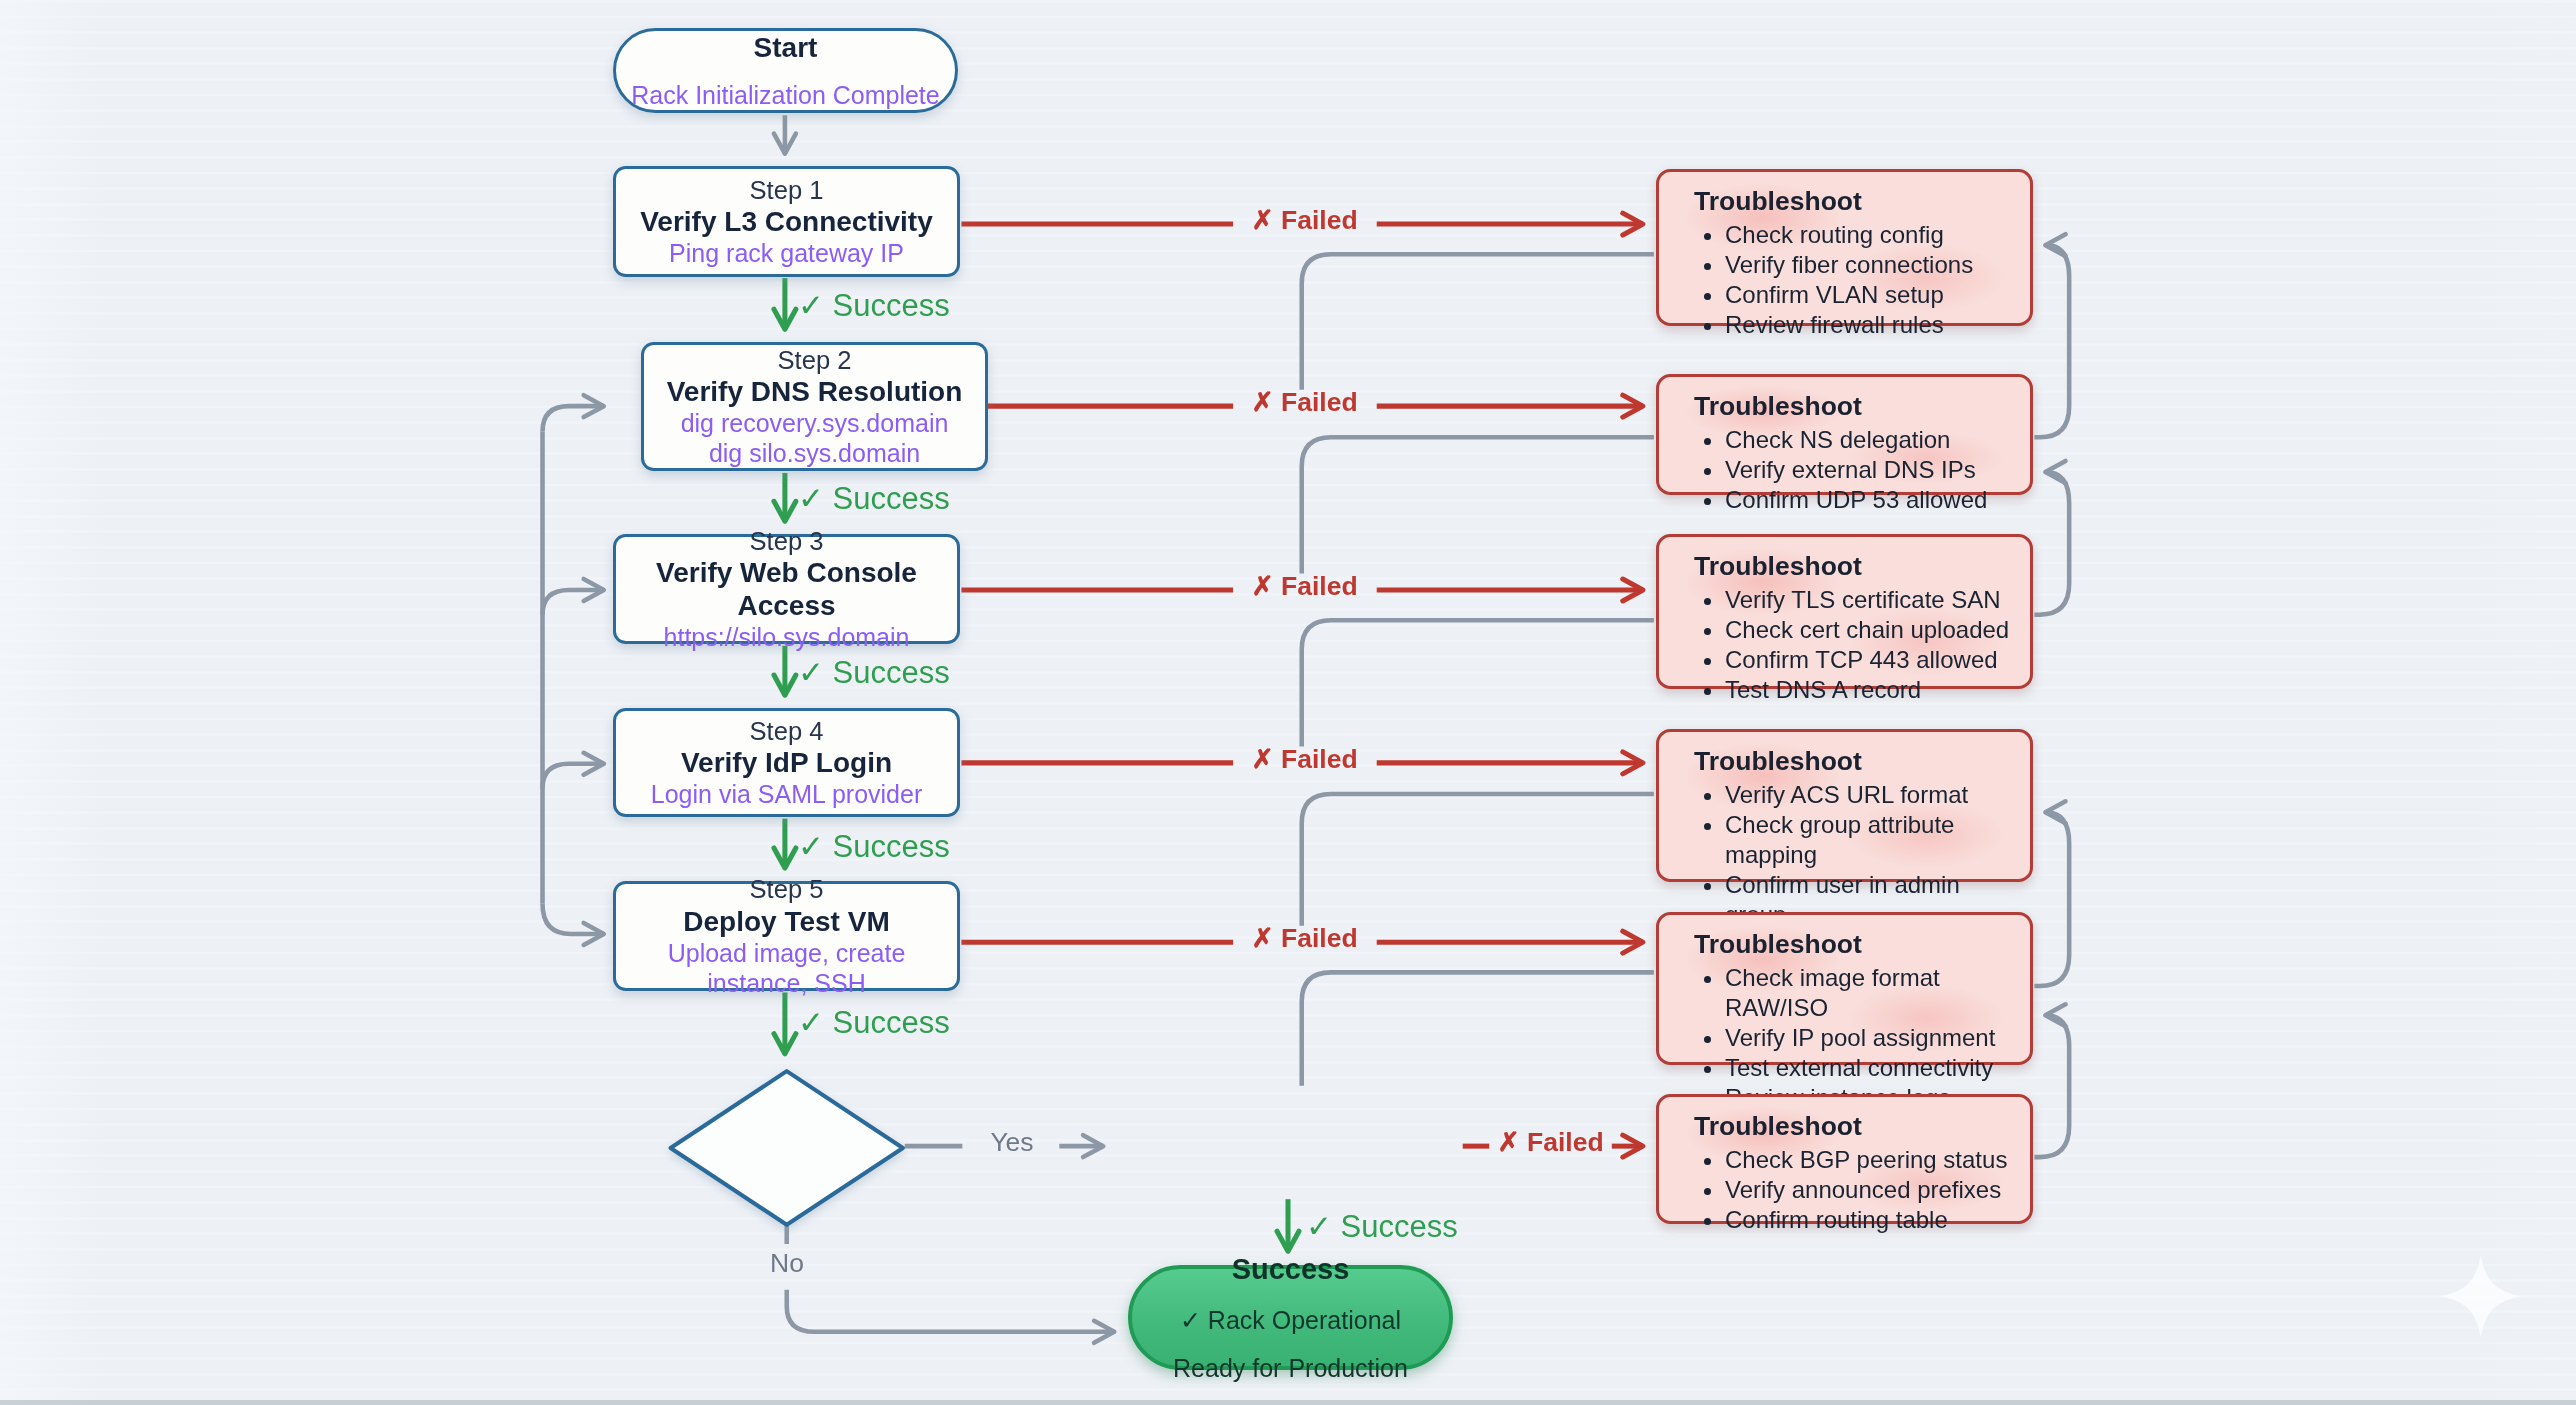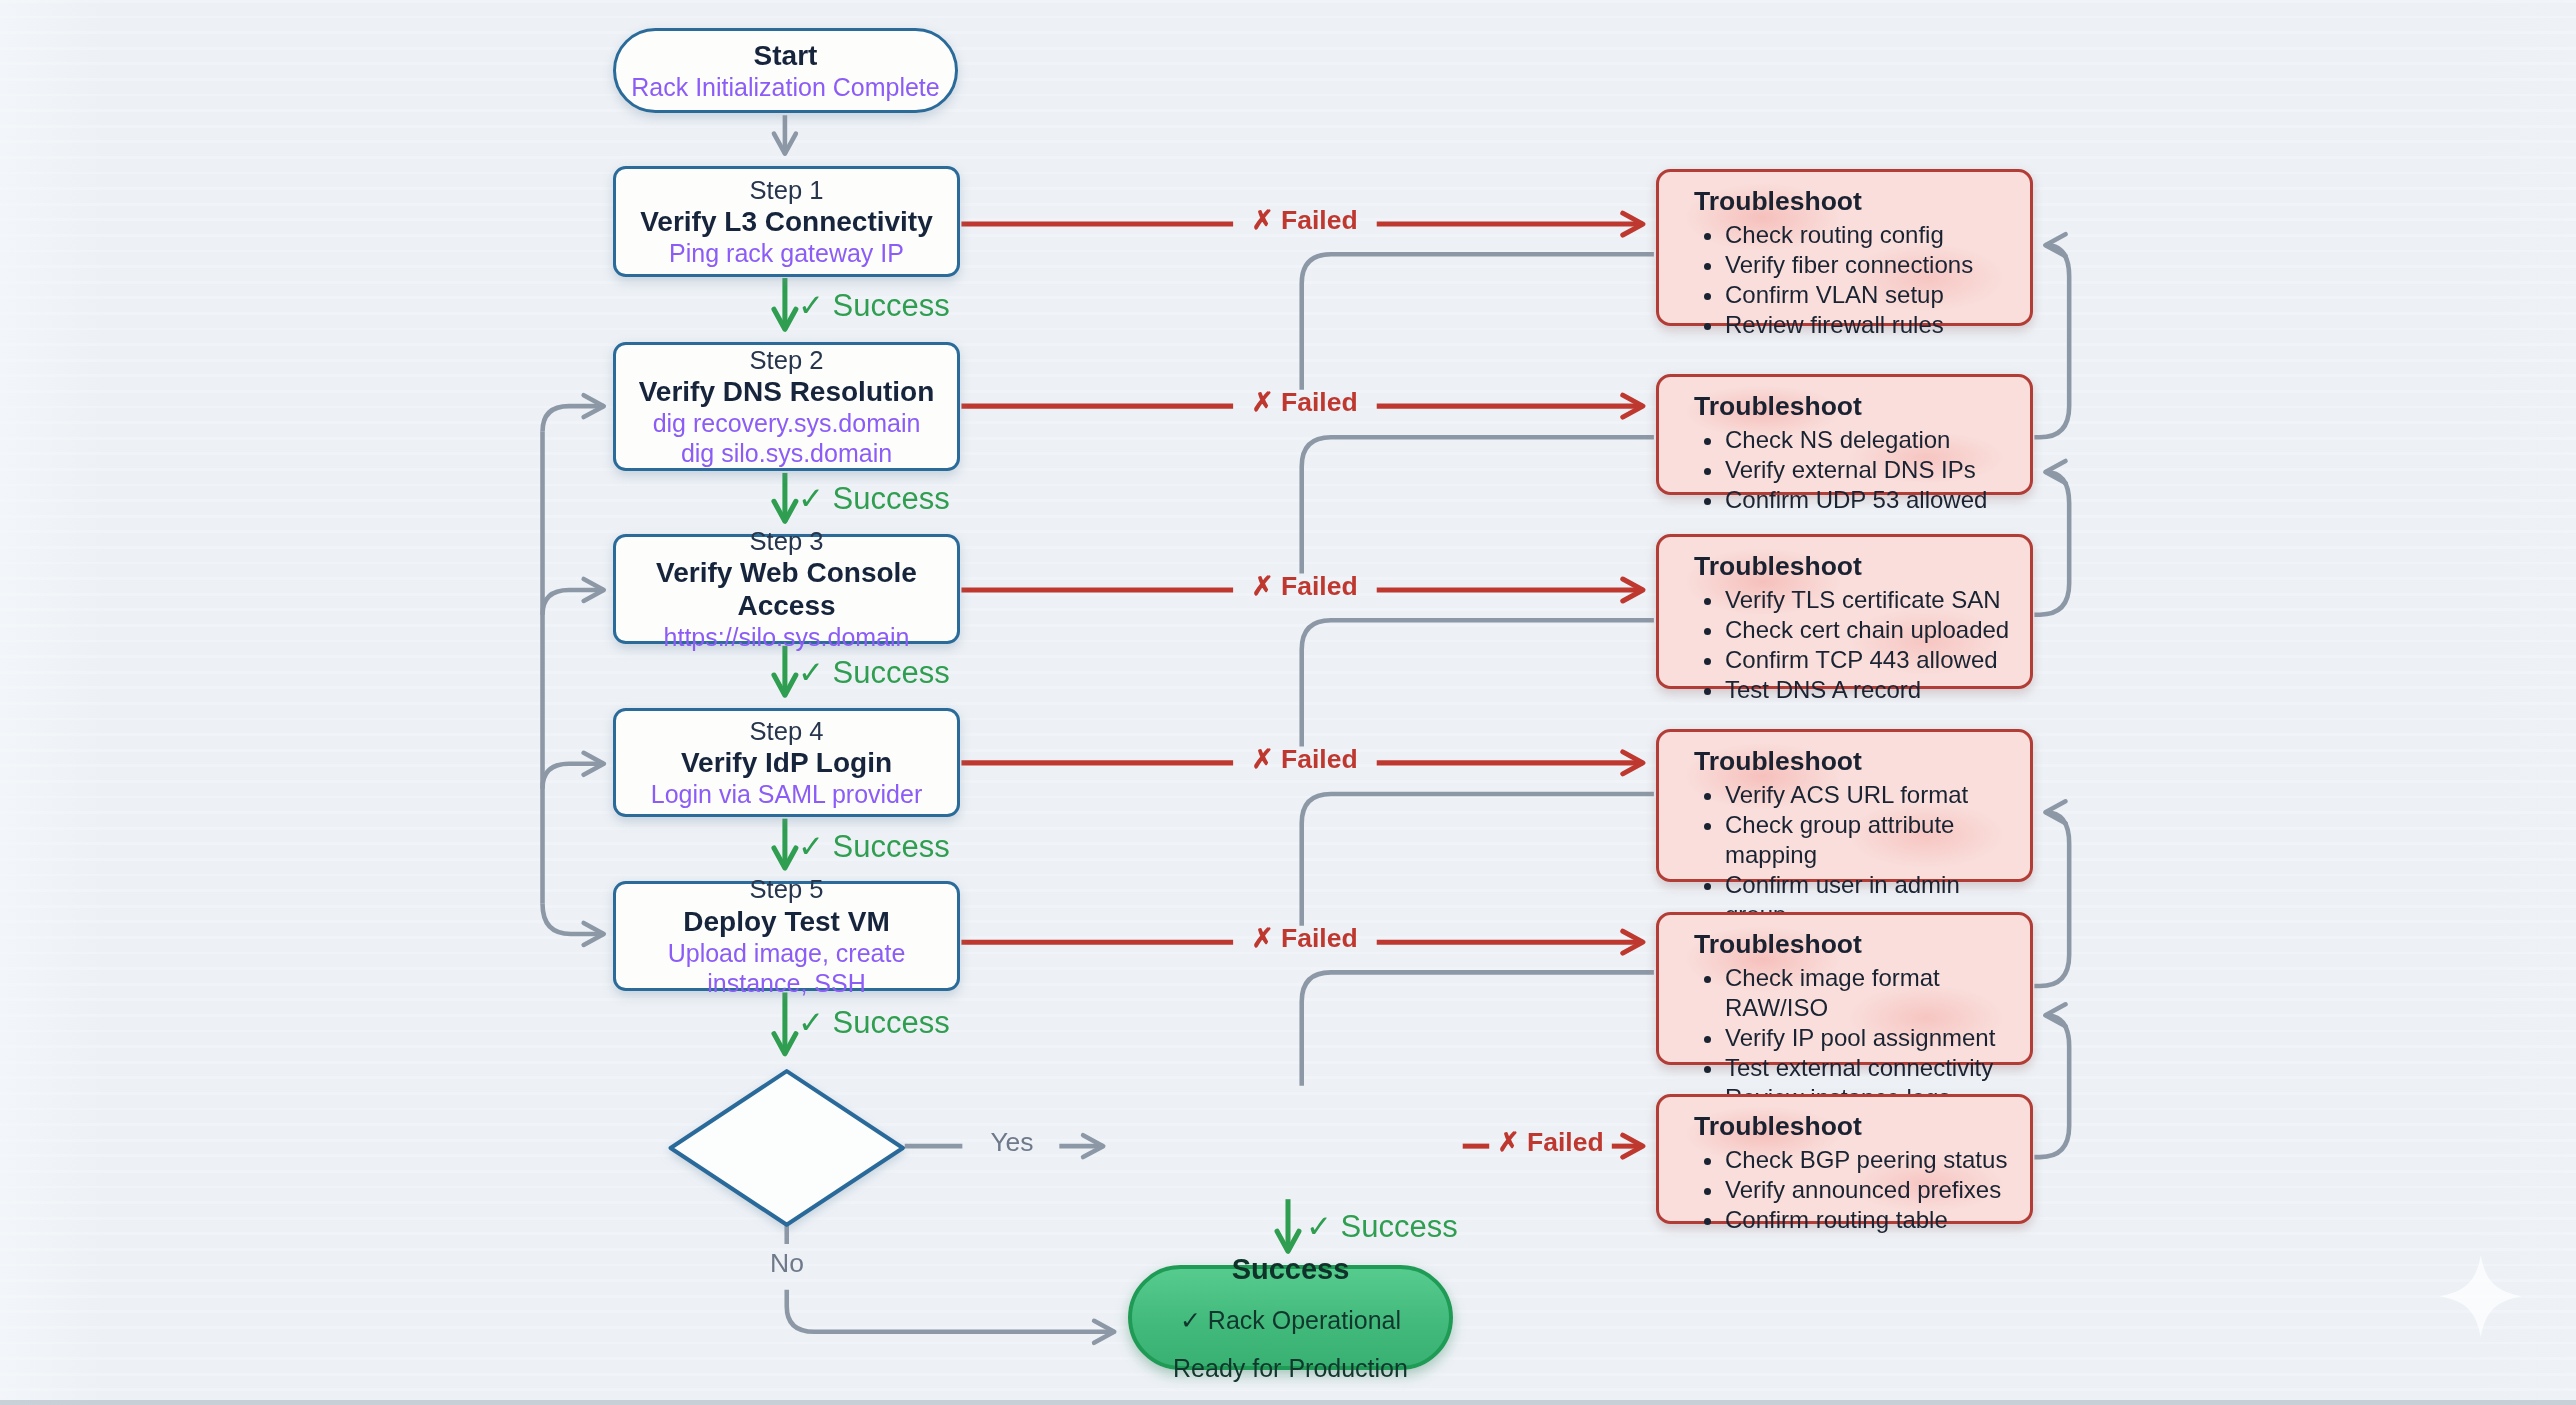--- a/index.html
+++ b/index.html
@@ -10,21 +10,21 @@
       linear-gradient(90deg,#f2f5f9 0%,#edf1f6 4%,#edf1f6 96%,#eef2f7 100%),
       #edf1f6;
     font-family:"Liberation Sans", sans-serif;
     color:#16243c;
   }
   #edges{position:absolute;left:0;top:0;width:2576px;height:1405px;}
   .node{position:absolute;box-sizing:border-box;display:flex;flex-direction:column;
         align-items:center;justify-content:center;text-align:center;
         background:#fdfdfc;border:3.7px solid #2a6b9a;border-radius:12.8px;
         box-shadow:0 4.6px 11px rgba(116,138,160,.30);}
-  .pill{border-radius:48px;}
+  .pill{border-radius:48px;justify-content:space-between;}
   .node .ntitle{font-weight:bold;font-size:28px;line-height:1.18;color:#16243c;}
   .node .nsub{font-size:25px;line-height:1.2;color:#8b5cf6;}
   .node .slabel{font-size:25.6px;line-height:1.2;color:#27354d;}
   .spill{background:linear-gradient(180deg,#56cb8e 0%,#41b97b 60%,#38b173 100%);
          border:4.6px solid #1f9b55;border-radius:55px;color:#103a30;
          box-shadow:0 5.5px 12.8px rgba(40,120,80,.35);}
   .spill .ntitle{color:#0f3328;font-size:29px;}
   .spill .nsub{color:#11362c;font-size:25px;font-weight:500;}
   .ts{align-items:flex-start;justify-content:flex-start;text-align:left;
       background:
@@ -131,21 +131,21 @@
   <div class="node pill" style="left:613px;top:28px;width:345px;height:85px;">
     <div class="ntitle">Start</div>
     <div class="nsub">Rack Initialization Complete</div>
   </div>
 
   <div class="node" style="left:613px;top:166px;width:347px;height:111px;">
     <div class="slabel">Step 1</div>
     <div class="ntitle">Verify L3 Connectivity</div>
     <div class="nsub">Ping rack gateway IP</div>
   </div>
-  <div class="node" style="left:613px;top:342px;width:347px;height:129px;">
+  <div class="node" style="left:641px;top:342px;width:347px;height:129px;">
     <div class="slabel">Step 2</div>
     <div class="ntitle">Verify DNS Resolution</div>
     <div class="nsub">dig recovery.sys.domain</div>
     <div class="nsub">dig silo.sys.domain</div>
   </div>
   <div class="node" style="left:613px;top:534px;width:347px;height:110px;">
     <div class="slabel">Step 3</div>
     <div class="ntitle">Verify Web Console Access</div>
     <div class="nsub">https://silo.sys.domain</div>
   </div>

